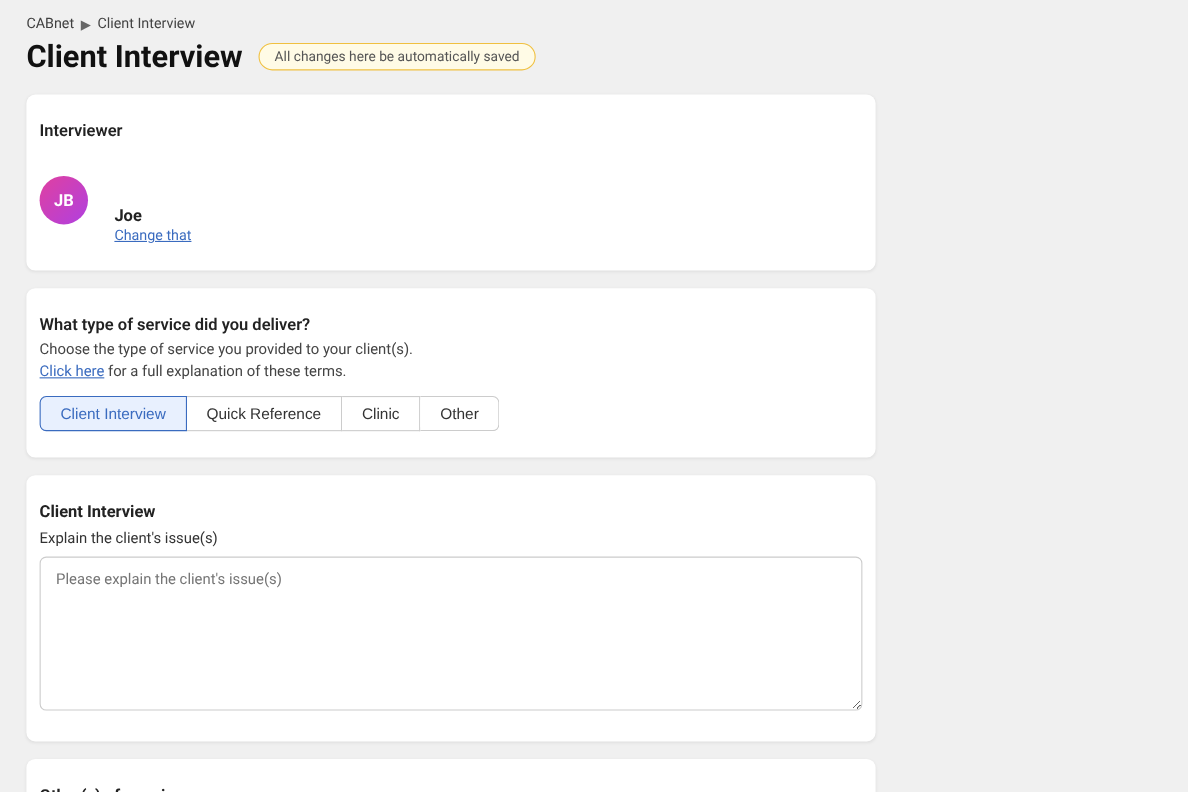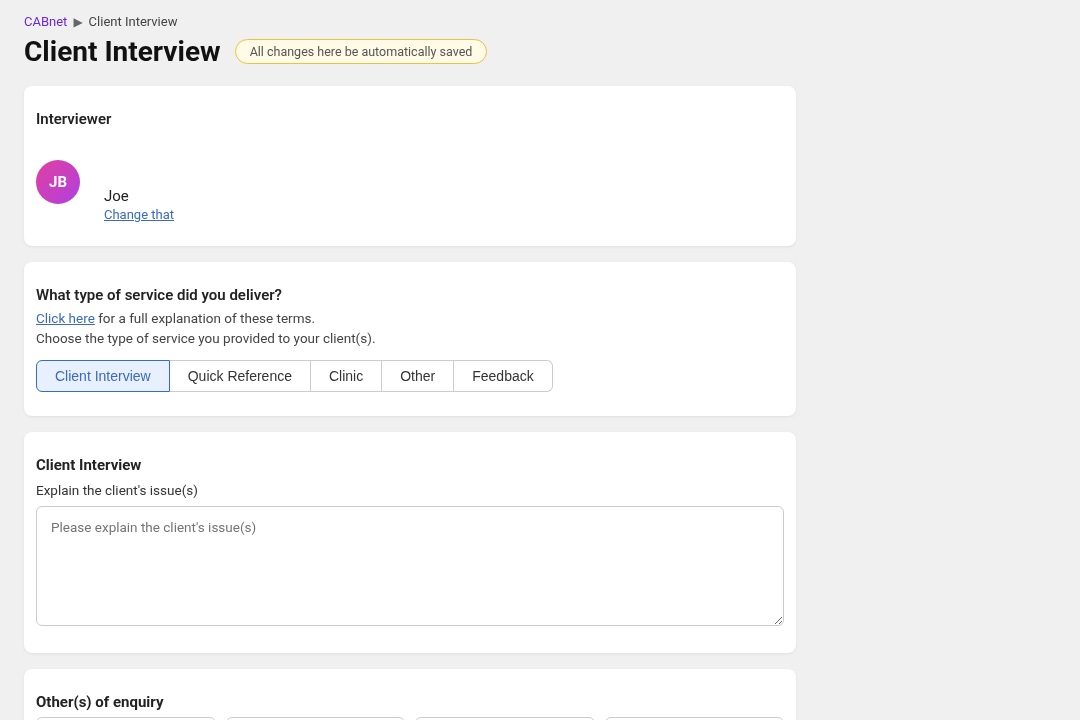--- a/index.html
+++ b/index.html
@@ -24,21 +24,21 @@
 
     
     .breadcrumb {
       display: flex;
       align-items: center;
       gap: 6px;
       font-size: 13px;
       margin-bottom: 6px;
     }
     .breadcrumb-link {
-      color: #6d28d9;
+      color: #404040;
       cursor: pointer;
       text-decoration: none;
     }
     .breadcrumb-sep {
       color: #666;
       font-size: 12px;
     }
     .breadcrumb-current {
       color: #444;
     }
@@ -93,21 +93,21 @@
       background: linear-gradient(135deg, #e040a0, #b040e0);
       display: flex;
       align-items: center;
       justify-content: center;
       color: #fff;
       font-weight: 700;
       font-size: 15px;
       flex-shrink: 0;
     }
     .interviewer-name {
-      font-weight: 400;
+      font-weight: 700;
       font-size: 15px;
       margin-top: 45px;
     }
     .change-user-link {
       color: #3a6bbf;
       font-size: 13px;
       cursor: pointer;
       text-decoration: underline;
       display: block;
       margin-top: 2px;
@@ -166,21 +166,21 @@
       font-weight: 700;
       margin-bottom: 8px;
     }
     .field-label {
       font-size: 13.5px;
       color: #333;
       margin-bottom: 8px;
     }
     .issue-textarea {
       width: 100%;
-      height: 120px;
+      height: 140px;
       border: 1.5px solid #ccc;
       border-radius: 6px;
       padding: 12px 14px;
       font-size: 13.5px;
       color: #aaa;
       resize: vertical;
       outline: none;
       font-family: inherit;
     }
 
@@ -244,31 +244,30 @@
         <div>
           <div class="interviewer-name">Joe</div>
           <a class="change-user-link">Change that</a>
         </div>
       </div>
     </div>
 
     <div class="card">
       <div class="question-title">What type of service did you deliver?</div>
       <div class="question-sub">
+        <span>Choose the type of service you provided to your client(s).</span>
+      </div>
+      <div class="question-sub">
         <a class="click-link">Click here</a><span> for a full explanation of these terms.</span>
-      </div>
-      <div class="question-sub">
-        <span>Choose the type of service you provided to your client(s).</span>
       </div>
       <div class="tabs-row">
         <button class="tab-btn active">Client Interview</button>
         <button class="tab-btn">Quick Reference</button>
         <button class="tab-btn">Clinic</button>
         <button class="tab-btn">Other</button>
-        <button class="tab-btn">Feedback</button>
       </div>
     </div>
 
     <div class="card">
       <div class="card-section-title">Client Interview</div>
       <div class="field-label">Explain the client's issue(s)</div>
       <textarea class="issue-textarea" placeholder="Please explain the client's issue(s)" style=""></textarea>
     </div>
 
     <div class="card">

